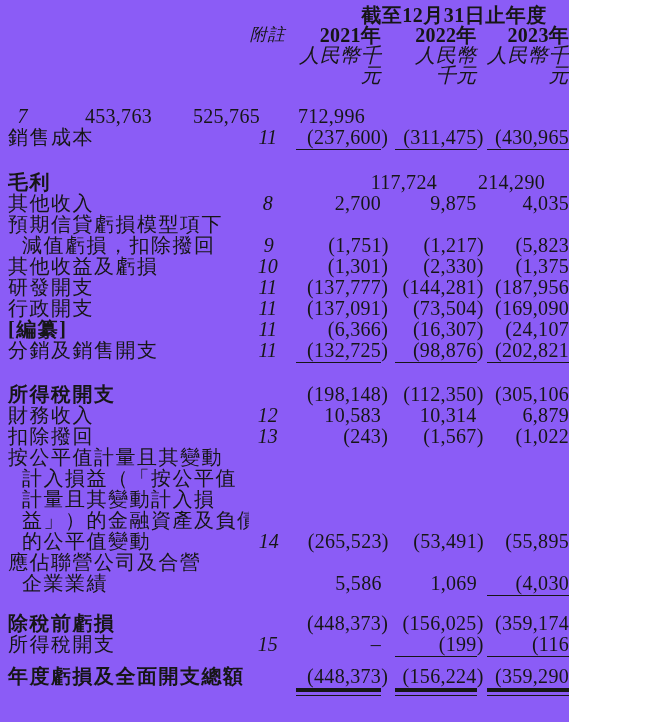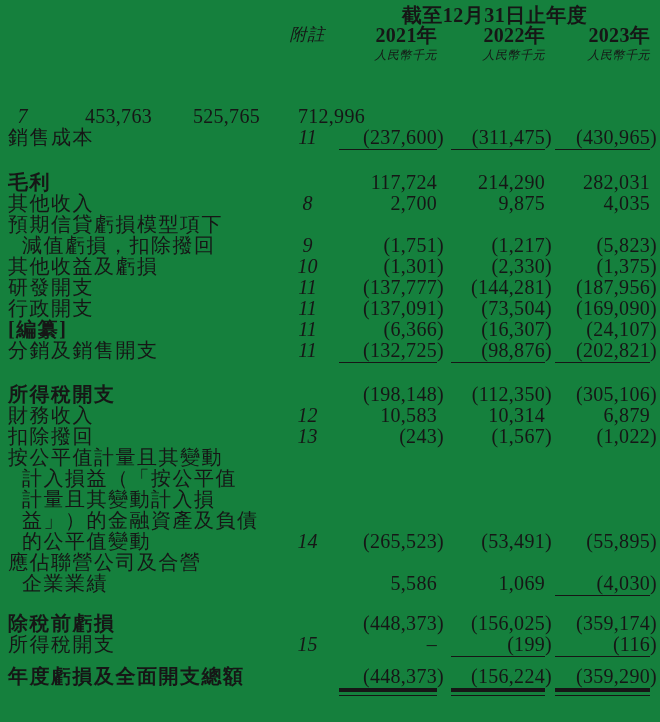--- a/index.html
+++ b/index.html
@@ -1,20 +1,20 @@
 <!DOCTYPE html>
 <html><head>
 <meta charset="utf-8">
 <style>
   html, body { margin: 0; padding: 0; background: #ffffff; }
   #page {
     position: relative;
-    width: 660px;
+    width: 569px;
     height: 722px;
-    background: #15803d;
+    background: #8b5cf6;
     color: #161616;
     font-family: "Liberation Serif", "DejaVu Serif", serif;
     font-size: 20px;
     overflow: hidden;
   }
   .hline { display: flex; height: 20px; line-height: 20px; }
   .hdr-top { margin-top: 5px; }
   .hdr-span {
     margin-left: 339px;
     width: 311px;
@@ -43,21 +43,21 @@
     box-sizing: border-box;
     position: relative;
     text-align: right;
     letter-spacing: 0.3px;
   }
   .c1 { width: 98px; margin-left: 9px; }
   .c2 { width: 94px; margin-left: 14px; }
   .c3 { width: 95px; margin-left: 10px; }
   .paren { position: absolute; left: 100%; top: 0; }
   .yearhdr { font-weight: bold; }
-  .unit { font-style: italic; font-size: 12px; letter-spacing: 0.5px; }
+  .unit { font-style: italic; font-size: 20px; letter-spacing: 0.5px; }
   .notehdr { font-style: italic; font-size: 17px; letter-spacing: 1px; }
   .rule {
     position: absolute;
     left: 0; right: 0;
     bottom: -2px;
     height: 0;
     border-bottom: 1.5px solid #161616;
   }
   .rule.dbl {
     box-sizing: border-box;
@@ -104,21 +104,20 @@
         <div class="note">11</div>
         <div class="val c1">(237,600<span class="paren">)</span><div class="rule"></div></div>
         <div class="val c2">(311,475<span class="paren">)</span><div class="rule"></div></div>
         <div class="val c3">(430,965<span class="paren">)</span><div class="rule"></div></div>
       </div>
       <div class="row bold" style="margin-top: 24px;">
         <div class="lbl">毛利</div>
         <div class="note"></div>
         <div class="val c1">117,724</div>
         <div class="val c2">214,290</div>
-        <div class="val c3">282,031</div>
       </div>
       <div class="row">
         <div class="lbl">其他收入</div>
         <div class="note">8</div>
         <div class="val c1">2,700</div>
         <div class="val c2">9,875</div>
         <div class="val c3">4,035</div>
       </div>
       <div class="row">
         <div class="lbl">預期信貸虧損模型項下</div>

